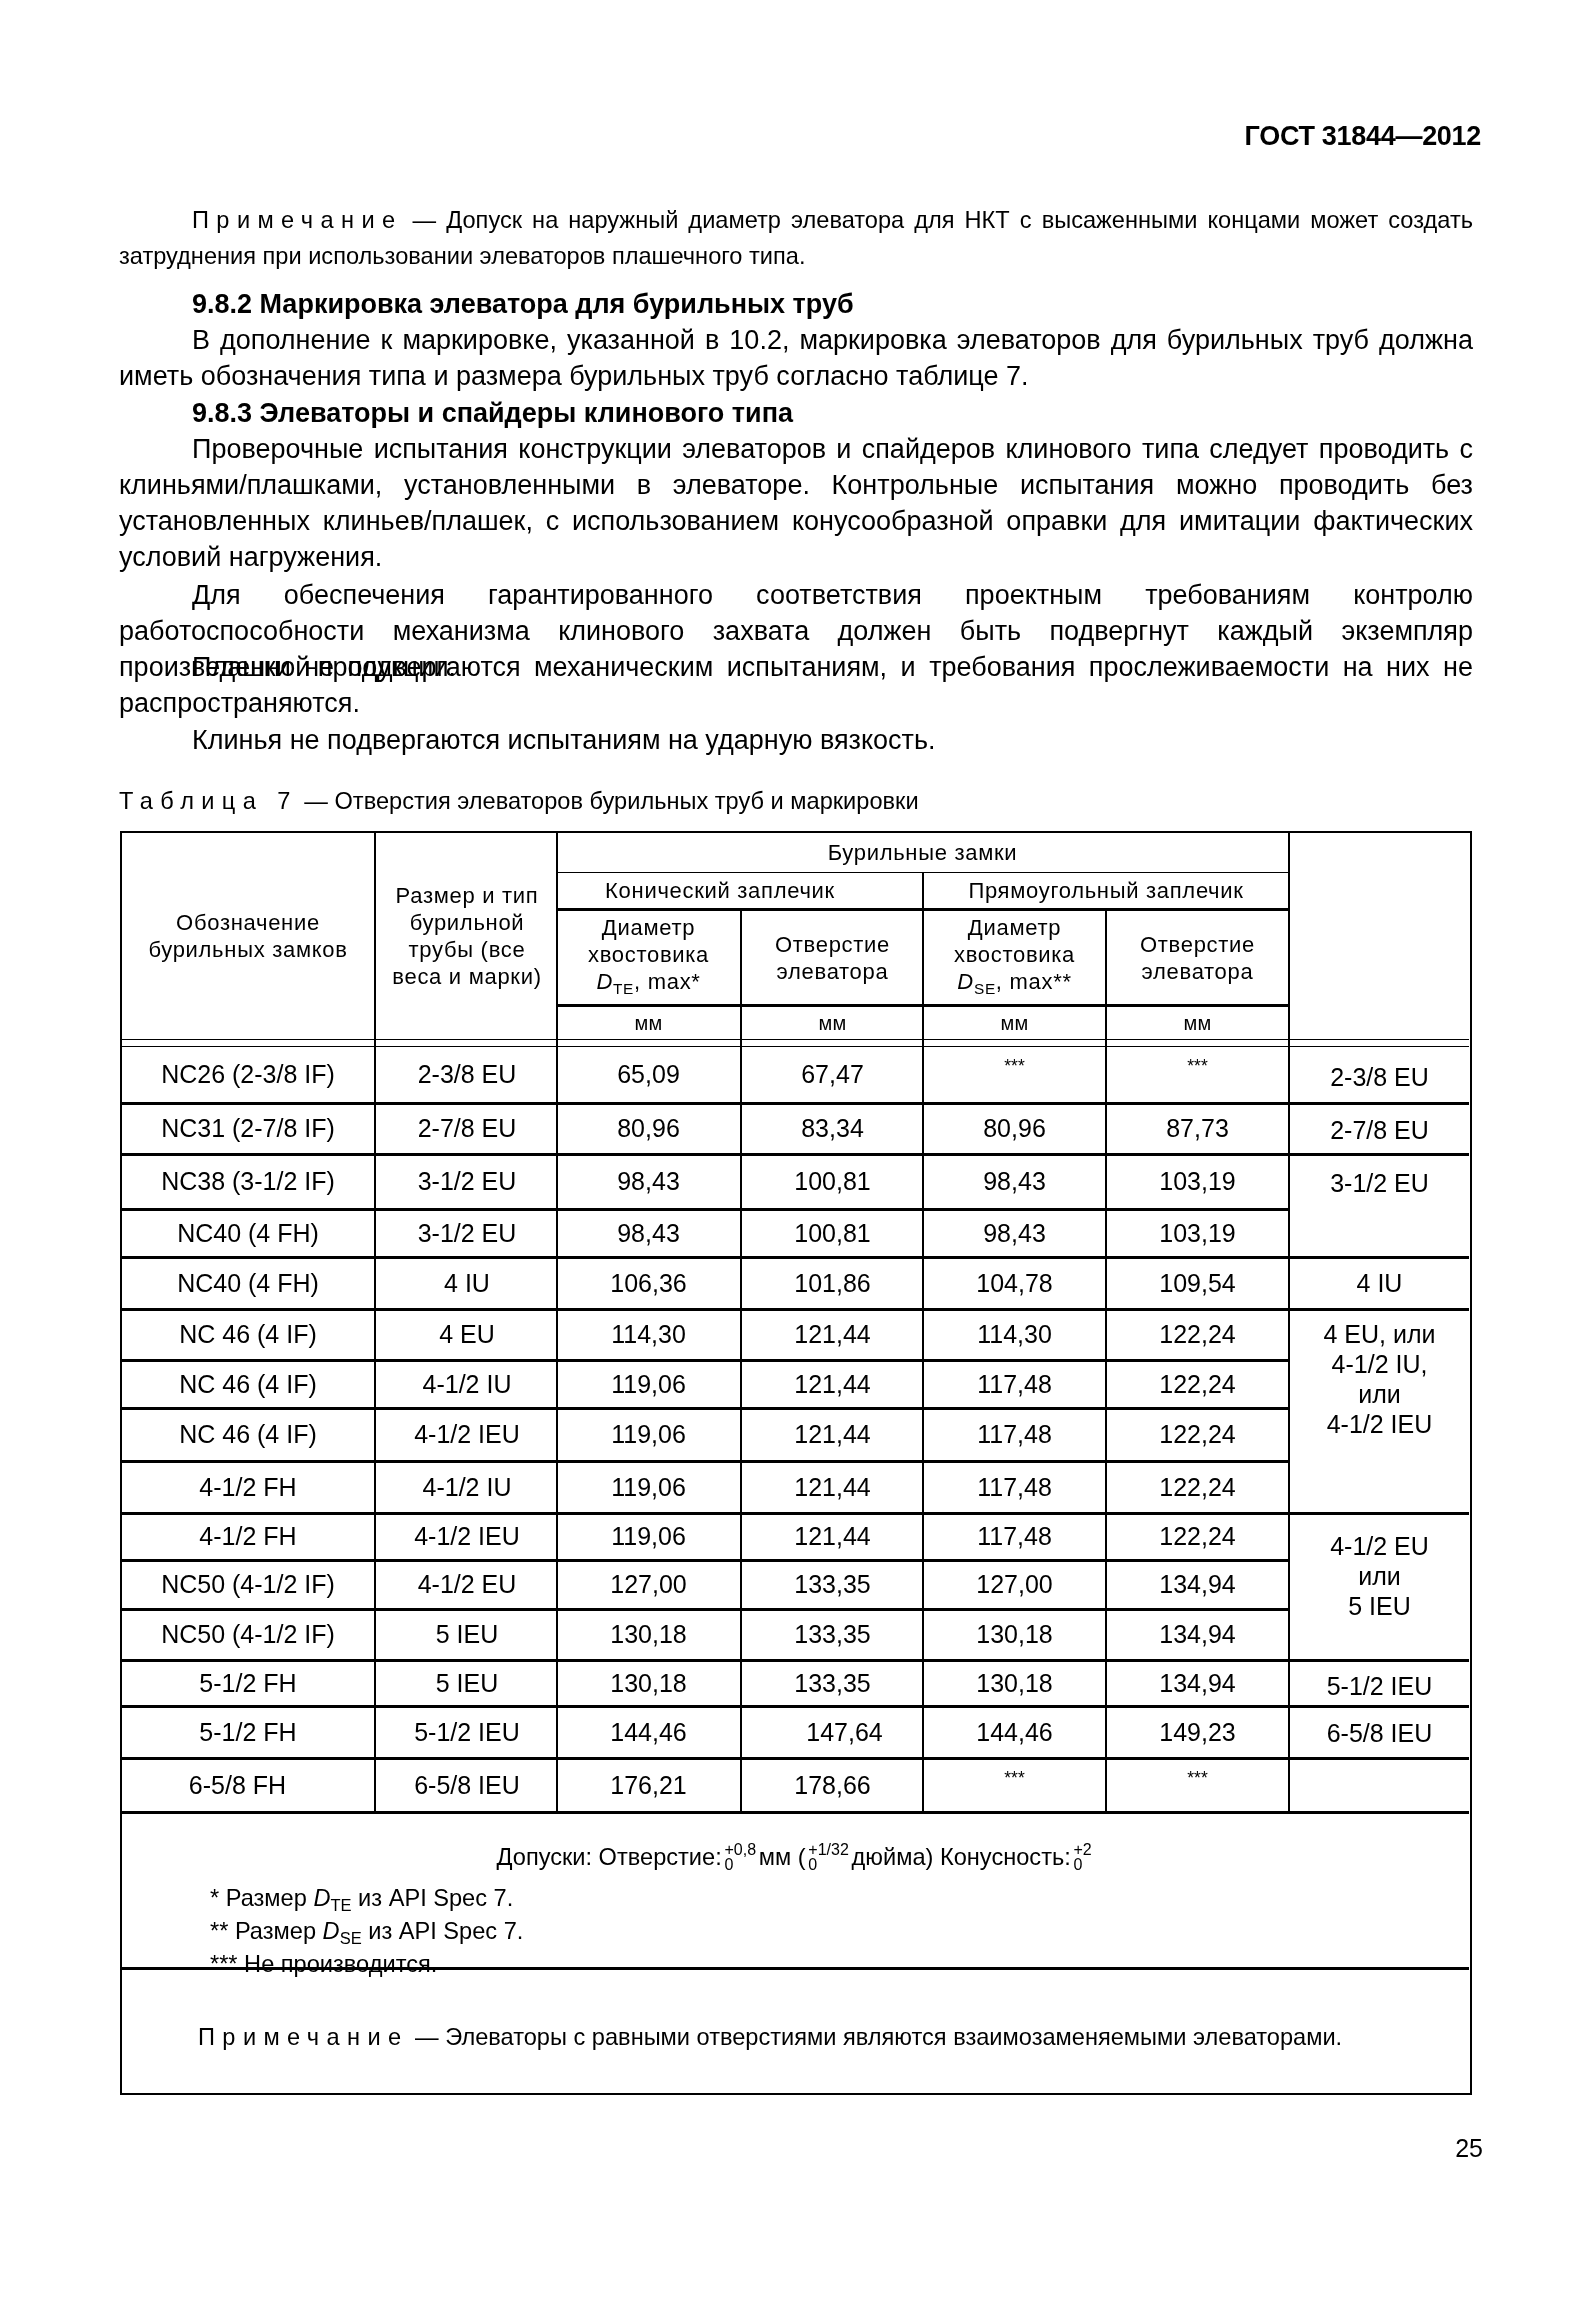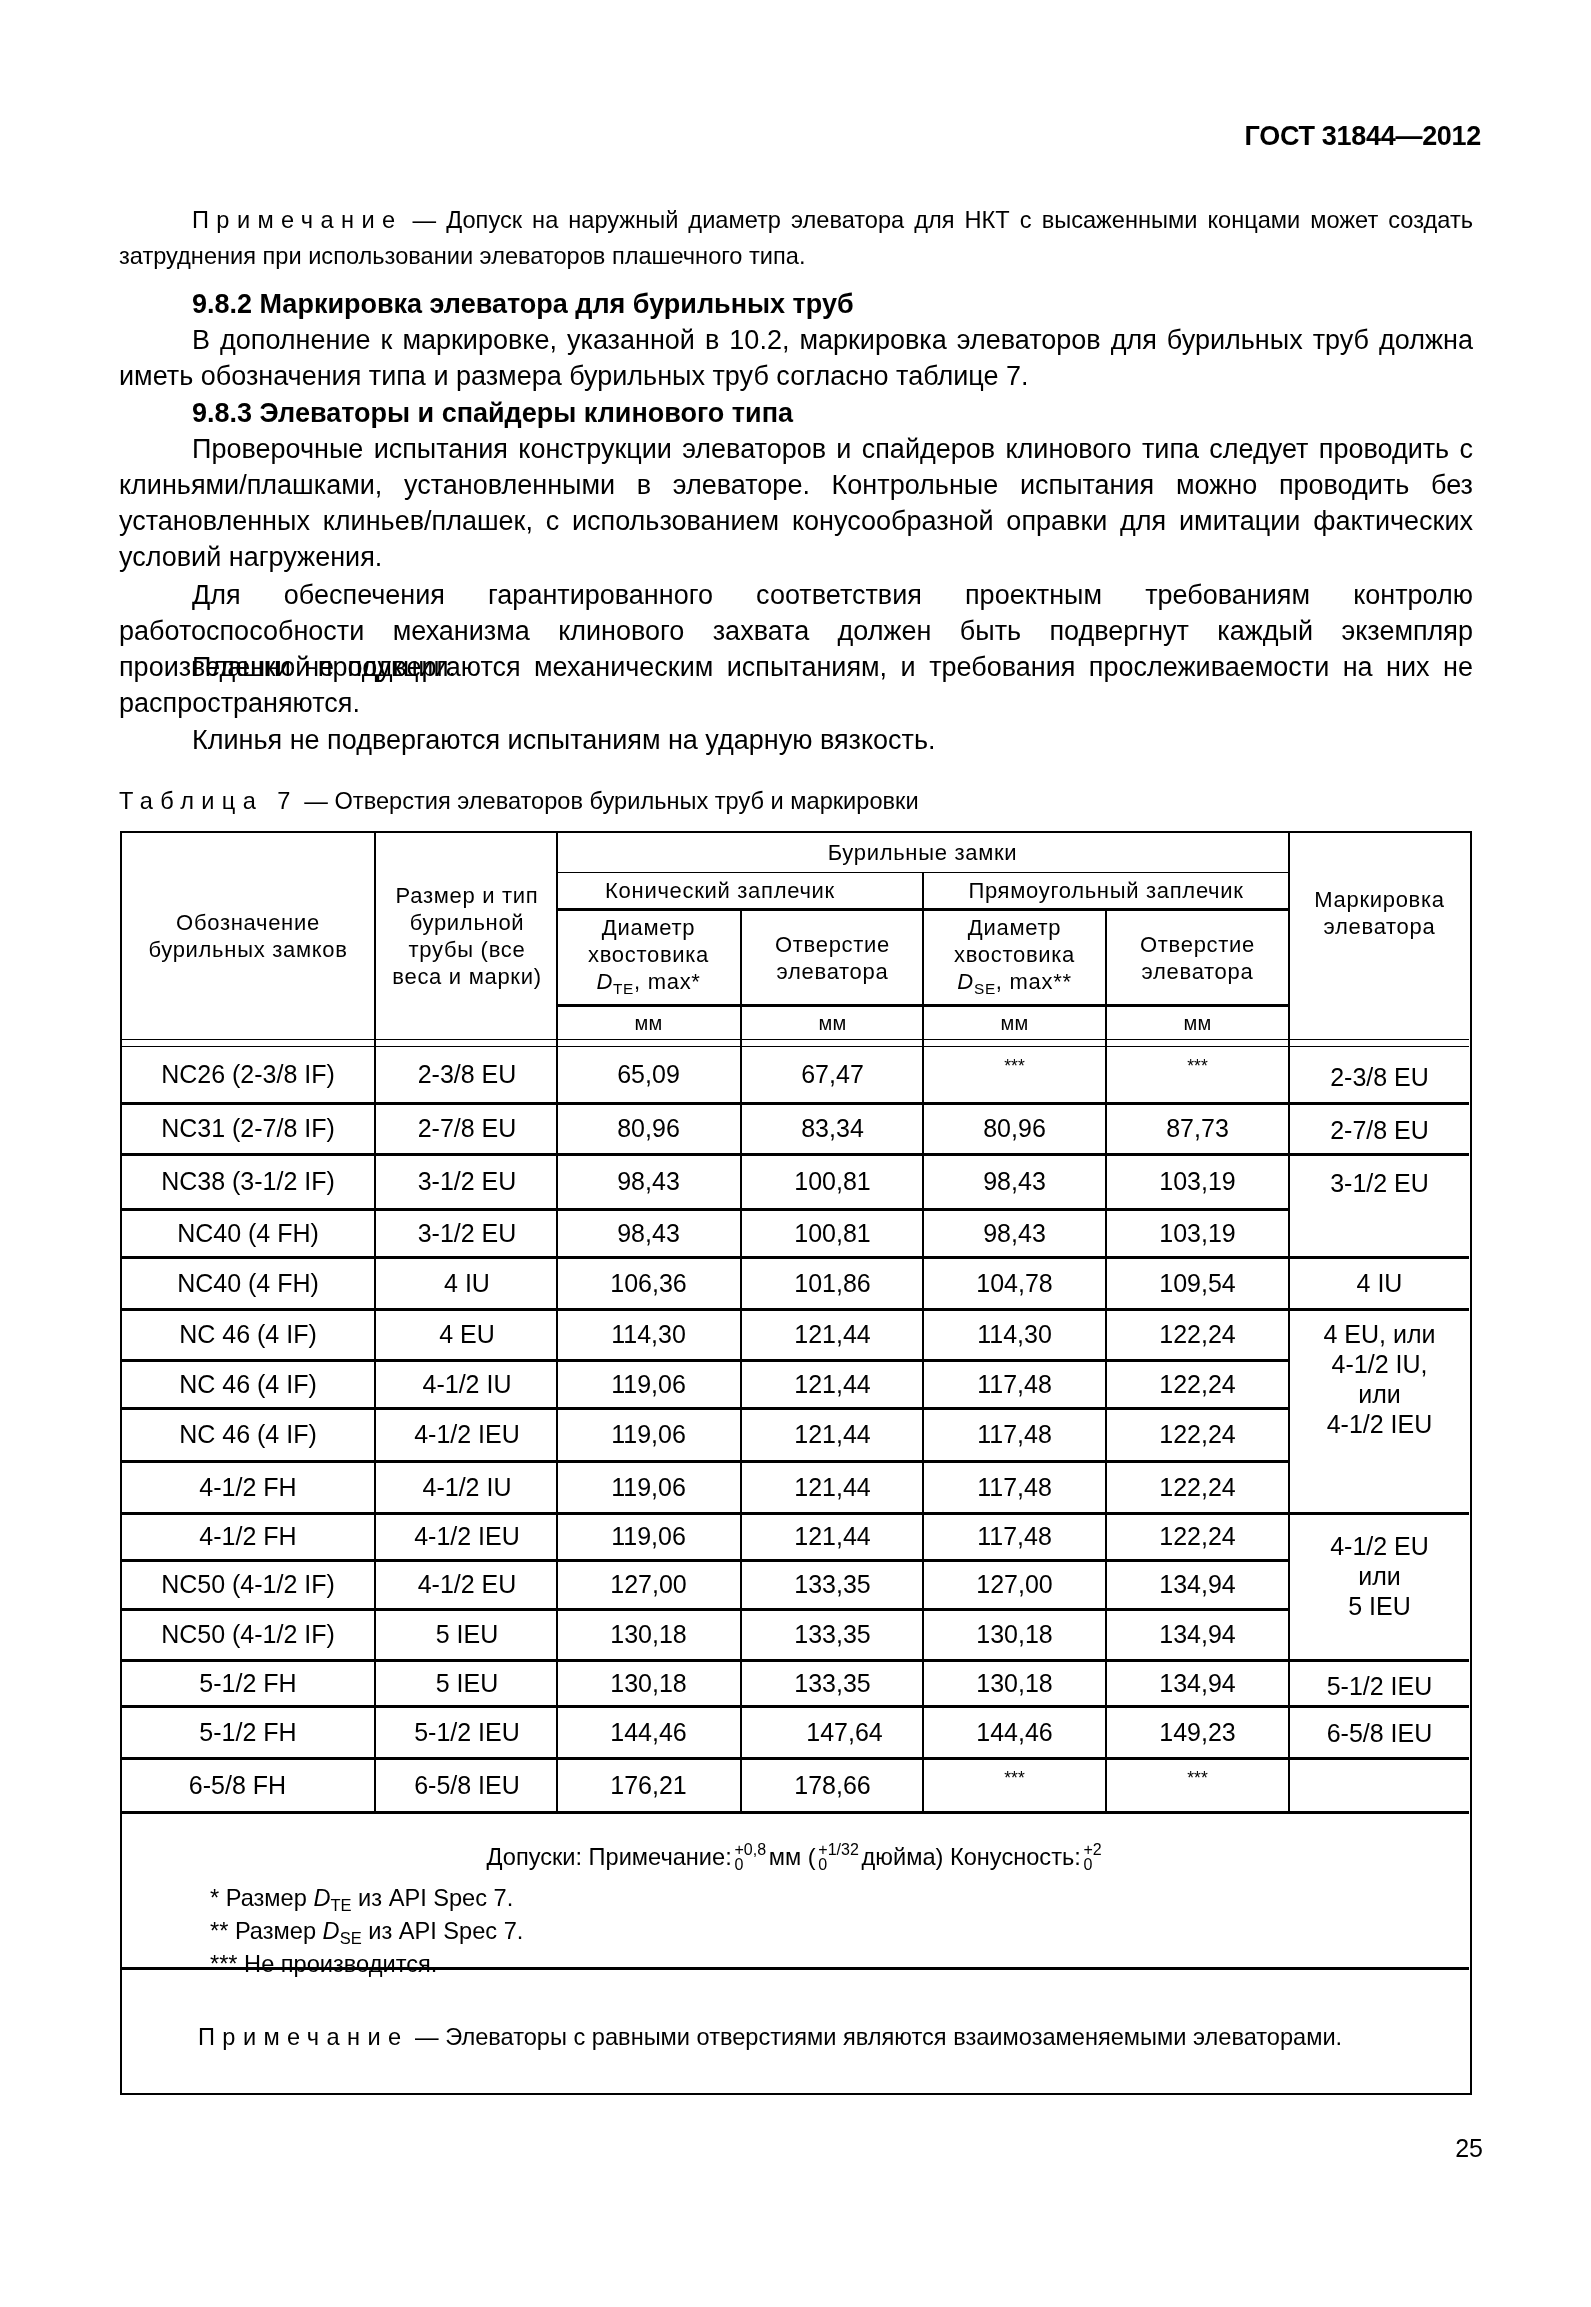--- a/index.html
+++ b/index.html
@@ -68,21 +68,20 @@
   <div class="line-h thick" style="left:434px; width:732px; top:75px;"></div>
   <div class="line-h thick" style="left:434px; width:732px; top:171px;"></div>
   <div class="line-h" style="left:0; width:1347px; top:206px;"></div>
   <div class="line-h" style="left:0; width:1347px; top:213px;"></div>
 
   <div class="cell hdr" style="left:0; top:0; width:252px; height:206px;">Обозначение бурильных замков</div>
   <div class="cell hdr" style="left:255px; top:0; width:180px; height:206px; padding:0 9.4px;">Размер и тип бурильной трубы (все веса и марки)</div>
   <div class="cell hdr" style="left:436px; top:0; width:729px; height:39px;">Бурильные замки</div>
   <div class="cell hdr" style="left:436px; top:40px; width:324px; height:35px;">Конический заплечик</div>
   <div class="cell hdr" style="left:802px; top:40px; width:364px; height:35px;">Прямоугольный заплечик</div>
-  <div class="cell hdr" style="left:1168px; top:0; width:179px; height:206px; align-items:flex-start; padding-top:53px;">Маркировка элеватора</div>
 
   <div class="cell hdr" style="left:436px; top:79px; width:181px; height:92px; flex-direction:column;">
     <span>Диаметр</span>
     <span>хвостовика</span>
     <span><i>D</i><sub>TE</sub><span>, max*</span></span>
   </div>
   <div class="cell hdr" style="left:620px; top:79px; width:181px; height:92px;">Отверстие элеватора</div>
   <div class="cell hdr" style="left:802px; top:79px; width:181px; height:92px; flex-direction:column;">
     <span>Диаметр</span>
     <span>хвостовика</span>
@@ -217,21 +216,21 @@
   </div>
   <div class="cell mark" style="left:1168px; top:682px; width:179px; height:143px; flex-direction:column; justify-content:flex-start; padding-top:16px;">
     <span>4-1/2 EU</span>
     <span>или</span>
     <span>5 IEU</span>
   </div>
   <div class="cell mark" style="left:1168px; top:829px; width:179px; height:43px; padding-top:4px;">5-1/2 IEU</div>
   <div class="cell mark" style="left:1168px; top:876px; width:179px; height:48px;">6-5/8 IEU</div>
 
   <div class="cell foot" style="left:0; top:1004px; width:1347px; height:40px;">
-    <span>Допуски: Примечание:</span>
+    <span>Допуски: Отверстие:</span>
     <span class="frac">
         <span>+0,8</span>
         <span>0</span>
       </span>
     <span>мм (</span>
     <span class="frac">
         <span>+1/32</span>
         <span>0</span>
       </span>
     <span>дюйма) Конусность:</span>

